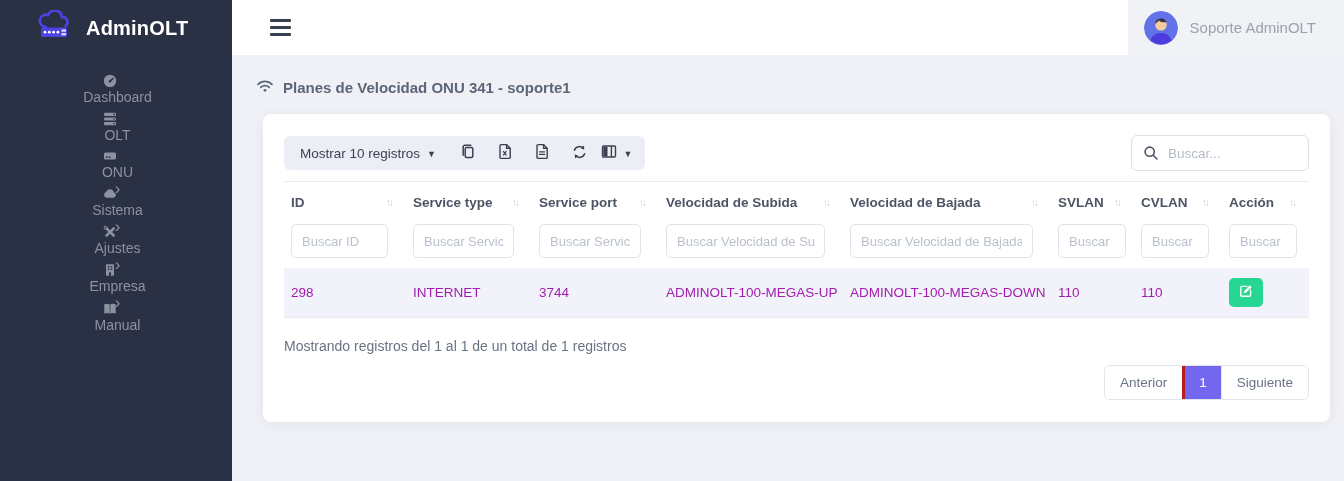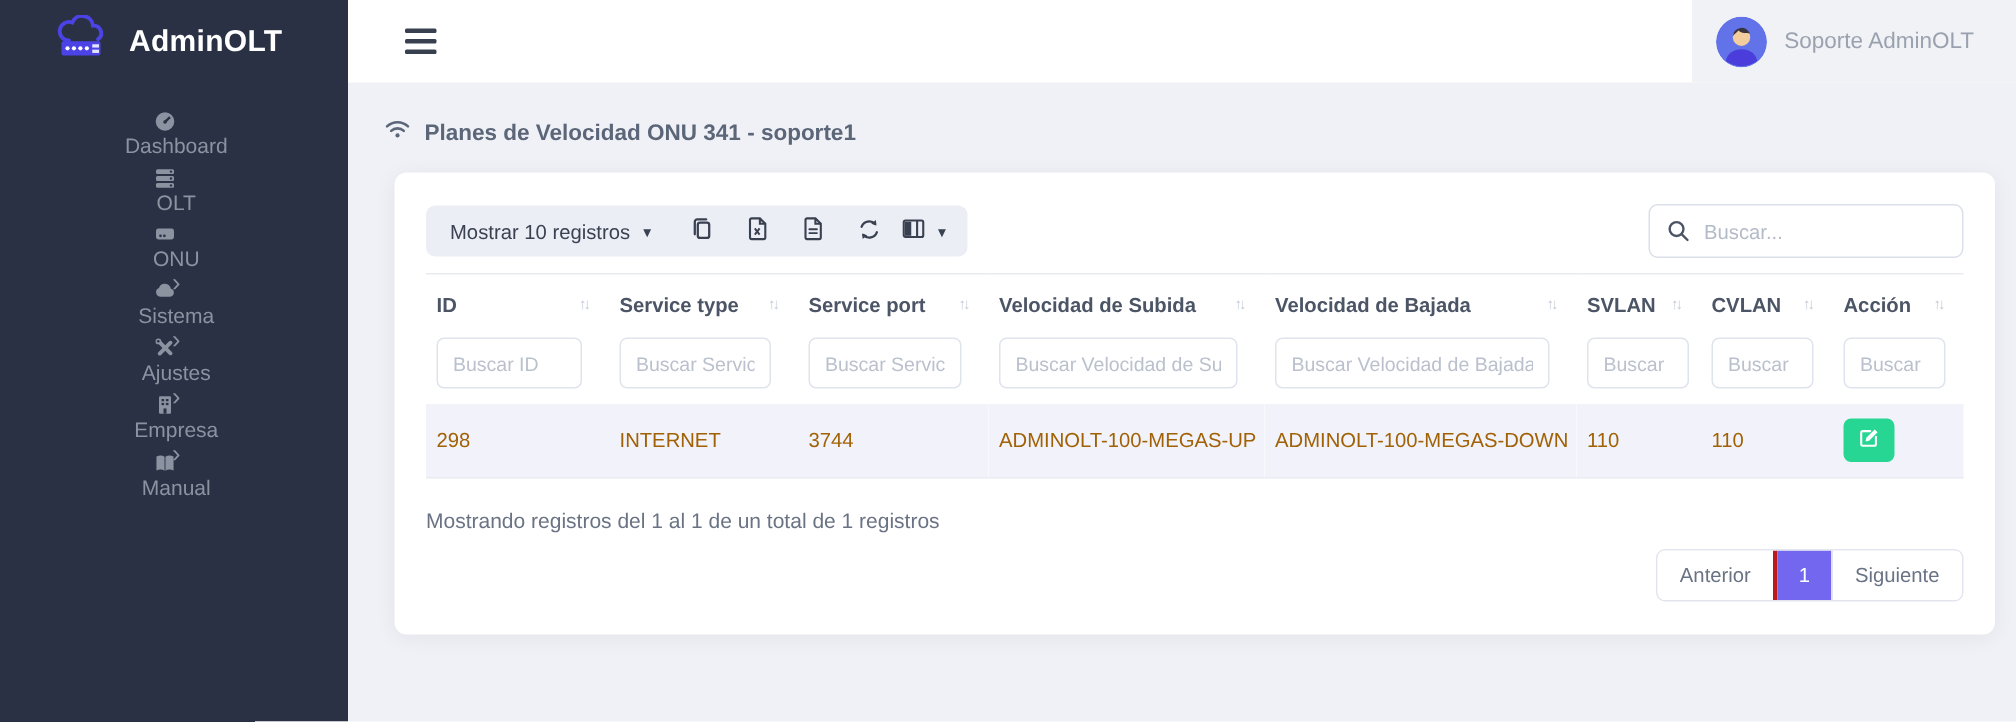--- a/index.html
+++ b/index.html
@@ -33,38 +33,38 @@
 
   
   .card { background:#ffffff; border-radius:8px; box-shadow:0 2px 14px rgba(35,42,60,.06);
           margin:17px 0 0 7px; width:1067px; padding:21px 21px 22px 21px; }
 
   .dt-toolbar { display:flex; align-items:center; }
   .dt-buttons { display:flex; align-items:center; background:#eceef6; border-radius:6px; height:34px; padding:0 10px 0 0; }
   .length-btn { display:flex; align-items:center; gap:7px; color:#3a4252; font-size:13.5px; padding:0 14px 0 16px; height:100%; cursor:pointer; }
   .caret { font-size:9px; color:#3a4252; padding-top:2px; }
   .tool-btn { width:37px; height:34px; display:flex; align-items:center; justify-content:center; background:none; border:none; cursor:pointer; }
-  .dt-search { margin-left:auto; position:relative; width:210px; }
+  .dt-search { margin-left:auto; position:relative; width:178px; }
   .dt-search input { width:100%; height:36px; border:1px solid #dadfe8; border-radius:6px; background:#fff;
                      padding:0 10px 0 36px; font-size:13.5px; color:#5b6678; font-family:"Liberation Sans", sans-serif; outline:none; }
   .dt-search input::placeholder { color:#b4bbc8; }
   .search-ico { position:absolute; left:12px; top:10px; }
 
   
   table.dt { width:1025px; border-collapse:collapse; margin-top:10px; border-top:1px solid #e9ebf2; table-layout:fixed; }
   th { text-align:left; font-size:13.5px; font-weight:bold; color:#4c5565; padding:13px 12px 12px 7px; }
   .th-inner { display:flex; align-items:center; justify-content:space-between; }
   .sort { color:#c6cdd9; font-size:10px; letter-spacing:-2px; font-weight:normal; padding-right:2px; }
   .filter-row td { padding:2px 6px 10px 7px; }
   .filter-row input { height:34px; border:1px solid #dfe3ec; border-radius:5px; background:#fff; width:calc(100% - 12px);
                       padding:0 10px; font-size:13px; color:#4d7c0f; font-family:"Liberation Sans", sans-serif; outline:none; }
   .filter-row input::placeholder { color:#bac1cd; }
   .filter-row td.narrow input { width:68px; }
   .data-row { background:#f2f3fa; border-bottom:1px solid #e9ebf2; }
-  .data-row td { font-size:13.5px; color:#a16207; padding:10px 6px 10px 7px; white-space:nowrap; overflow:hidden; }
+  .data-row td { font-size:13.5px; color:#a21caf; padding:10px 6px 10px 7px; white-space:nowrap; overflow:hidden; }
   .edit-btn { width:34px; height:29px; background:#28d693; border:none; border-radius:5px; cursor:pointer;
               display:flex; align-items:center; justify-content:center; }
 
   .dt-info { margin-top:20px; color:#6a7384; font-size:14px; }
   .dt-paging { display:flex; justify-content:flex-end; margin-top:11px; }
   .page-group { display:inline-flex; border:1px solid #e2e5ed; border-radius:6px; overflow:hidden; background:#fff; }
   .page-btn { font-size:13.5px; color:#6a7384; padding:9px 15px; background:#fff; border:none; cursor:pointer; font-family:"Liberation Sans", sans-serif; }
   .page-btn.prev { border-right:3px solid #b91c1c; }
   .page-btn.next { border-left:1px solid #e2e5ed; }
   .page-btn.active { background:#7367f0; color:#fff; padding:9px 14px; }

